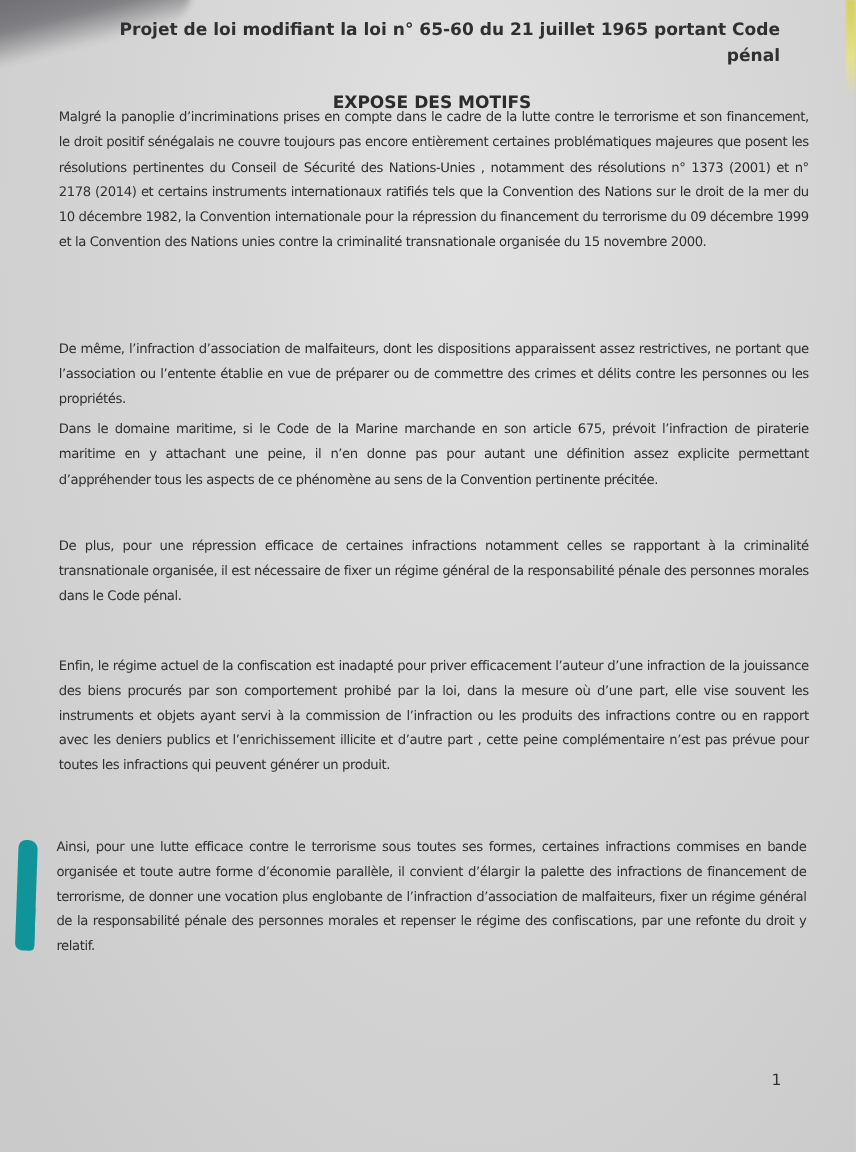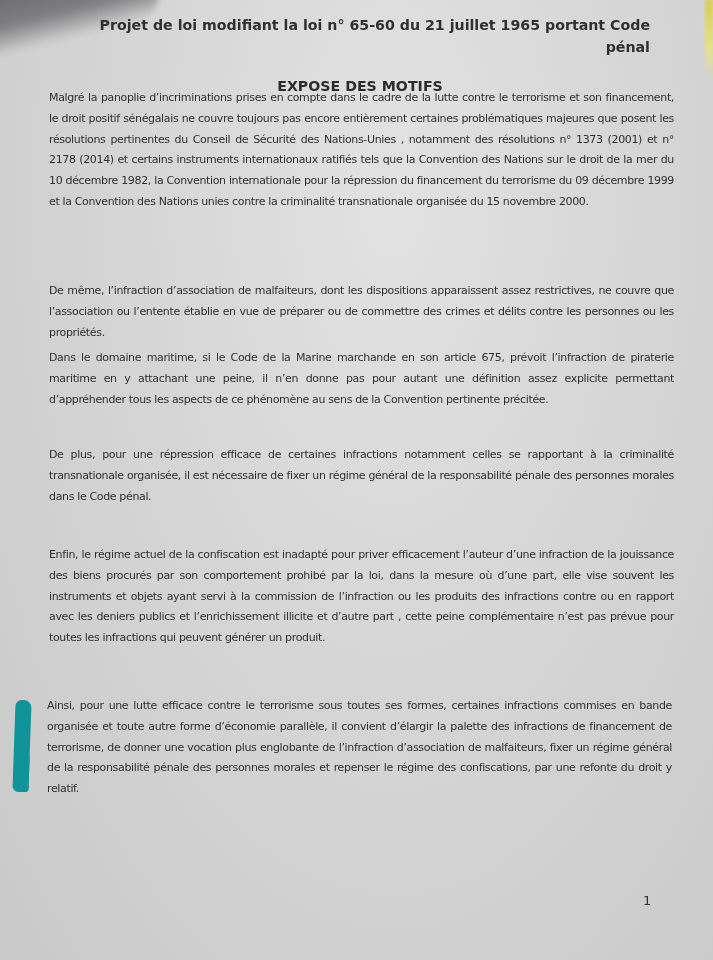--- a/index.html
+++ b/index.html
@@ -102,21 +102,21 @@
 <body>
 
 <div class="page">
   <div class="shadow-pen"></div>
   <div class="edge-yellow"></div>
 
   <div class="title">Projet de loi modifiant la loi n° 65-60 du 21 juillet 1965 portant Code pénal</div>
   <div class="heading">EXPOSE DES MOTIFS</div>
 
   <div class="para p1">Malgré la panoplie d’incriminations prises en compte dans le cadre de la lutte contre le terrorisme et son financement, le droit positif sénégalais ne couvre toujours pas encore entièrement certaines problématiques majeures que posent les résolutions pertinentes du Conseil de Sécurité des Nations-Unies , notamment des résolutions n° 1373 (2001) et n° 2178 (2014) et certains instruments internationaux ratifiés tels que la Convention des Nations sur le droit de la mer du 10 décembre 1982, la Convention internationale pour la répression du financement du terrorisme du 09 décembre 1999 et la Convention des Nations unies contre la criminalité transnationale organisée du 15 novembre 2000.</div>
-  <div class="para p2">De même, l’infraction d’association de malfaiteurs, dont les dispositions apparaissent assez restrictives, ne couvre que l’association ou l’entente établie en vue de préparer ou de commettre des crimes et délits contre les personnes ou les propriétés.</div>
+  <div class="para p2">De même, l’infraction d’association de malfaiteurs, dont les dispositions apparaissent assez restrictives, ne portant que l’association ou l’entente établie en vue de préparer ou de commettre des crimes et délits contre les personnes ou les propriétés.</div>
   <div class="para p3">Dans le domaine maritime, si le Code de la Marine marchande en son article 675, prévoit l’infraction de piraterie maritime en y attachant une peine, il n’en donne pas pour autant une définition assez explicite permettant d’appréhender tous les aspects de ce phénomène au sens de la Convention pertinente précitée.</div>
   <div class="para p4">De plus, pour une répression efficace de certaines infractions notamment celles se rapportant à la criminalité transnationale organisée, il est nécessaire de fixer un régime général de la responsabilité pénale des personnes morales dans le Code pénal.</div>
   <div class="para p5">Enfin, le régime actuel de la confiscation est inadapté pour priver efficacement l’auteur d’une infraction de la jouissance des biens procurés par son comportement prohibé par la loi, dans la mesure où d’une part, elle vise souvent les instruments et objets ayant servi à la commission de l’infraction ou les produits des infractions contre ou en rapport avec les deniers publics et l’enrichissement illicite et d’autre part , cette peine complémentaire n’est pas prévue pour toutes les infractions qui peuvent générer un produit.</div>
 
   <div class="highlight"></div>
   <div class="para p6">Ainsi, pour une lutte efficace contre le terrorisme sous toutes ses formes, certaines infractions commises en bande organisée et toute autre forme d’économie parallèle, il convient d’élargir la palette des infractions de financement de terrorisme, de donner une vocation plus englobante de l’infraction d’association de malfaiteurs, fixer un régime général de la responsabilité pénale des personnes morales et repenser le régime des confiscations, par une refonte du droit y relatif.</div>
 
   <div class="page-number">1</div>
 </div>
 

